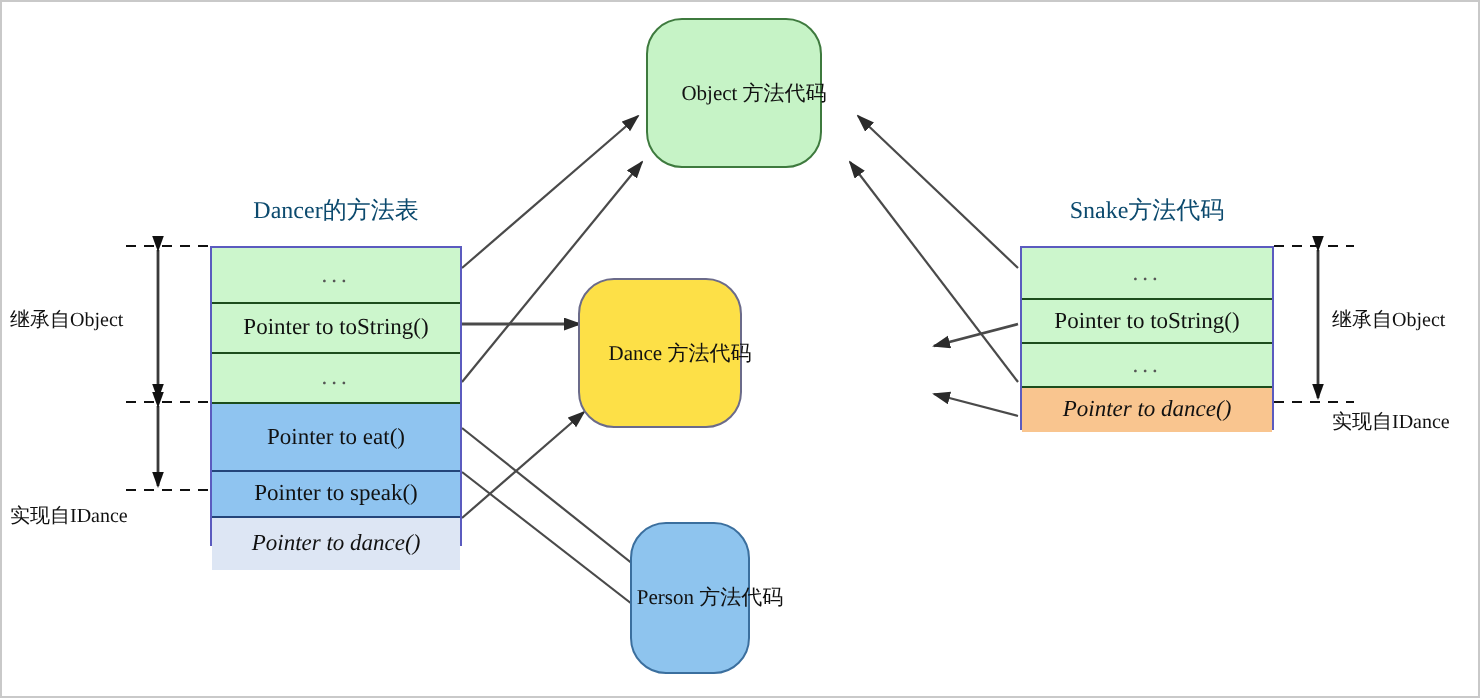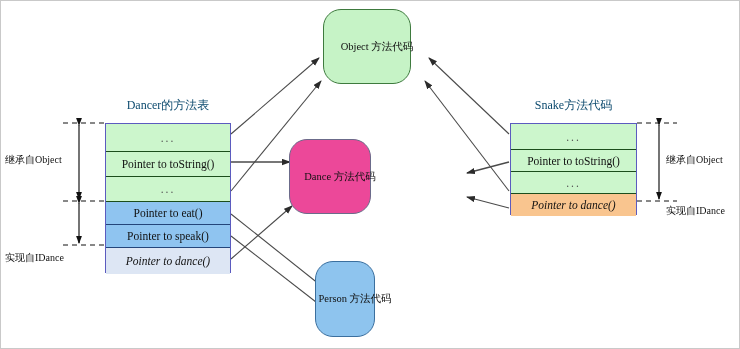--- a/index.html
+++ b/index.html
@@ -51,21 +51,21 @@
     border:1px solid #5a5a5a;
     border-radius:18px;
     display:flex;align-items:center;justify-content:center;
     font-size:10.5px;
     color:#111;
     text-align:center;
     white-space:nowrap;
     padding-left:20px;
   }
   .cb-green{background:#c6f3c6;border-color:#3e7a3e;}
-  .cb-dance{background:#ec4899;border-color:#6b6b8a;}
+  .cb-dance{background:#fde047;border-color:#6b6b8a;}
   .cb-snake{background:#f8c793;border-color:#b07a3a;}
   .cb-person{background:#8ec4ee;border-color:#3b6f9e;}
 
   .sidelabel{
     position:absolute;
     font-size:10px;
     color:#111;
     white-space:nowrap;
   }
 </style>
@@ -121,21 +121,21 @@
       <line x1="658" y1="124" x2="658" y2="198"></line>
     </g>
   </svg>
 
   <div class="vt-title" style="left:104px;top:96px;width:126px;">Dancer的方法表</div>
 
   <div class="vtable" style="left:104px;top:122px;width:126px;height:150px;">
     <div class="vrow green dots" style="height:28px;">...</div>
     <div class="vrow green" style="height:25px;">Pointer to toString()</div>
     <div class="vrow green dots" style="height:25px;">...</div>
-    <div class="vrow blue" style="height:23px;">Pointer to eat()</div>
+    <div class="vrow blue" style="height:34px;">Pointer to eat()</div>
     <div class="vrow blue" style="height:23px;">Pointer to speak()</div>
     <div class="vrow lightblue" style="height:26px;">Pointer to dance()</div>
   </div>
 
   <div class="vt-title" style="left:509px;top:96px;width:127px;">Snake方法代码</div>
 
   <div class="vtable" style="left:509px;top:122px;width:127px;height:92px;">
     <div class="vrow green dots" style="height:26px;">...</div>
     <div class="vrow green" style="height:22px;">Pointer to toString()</div>
     <div class="vrow green dots" style="height:22px;">...</div>

